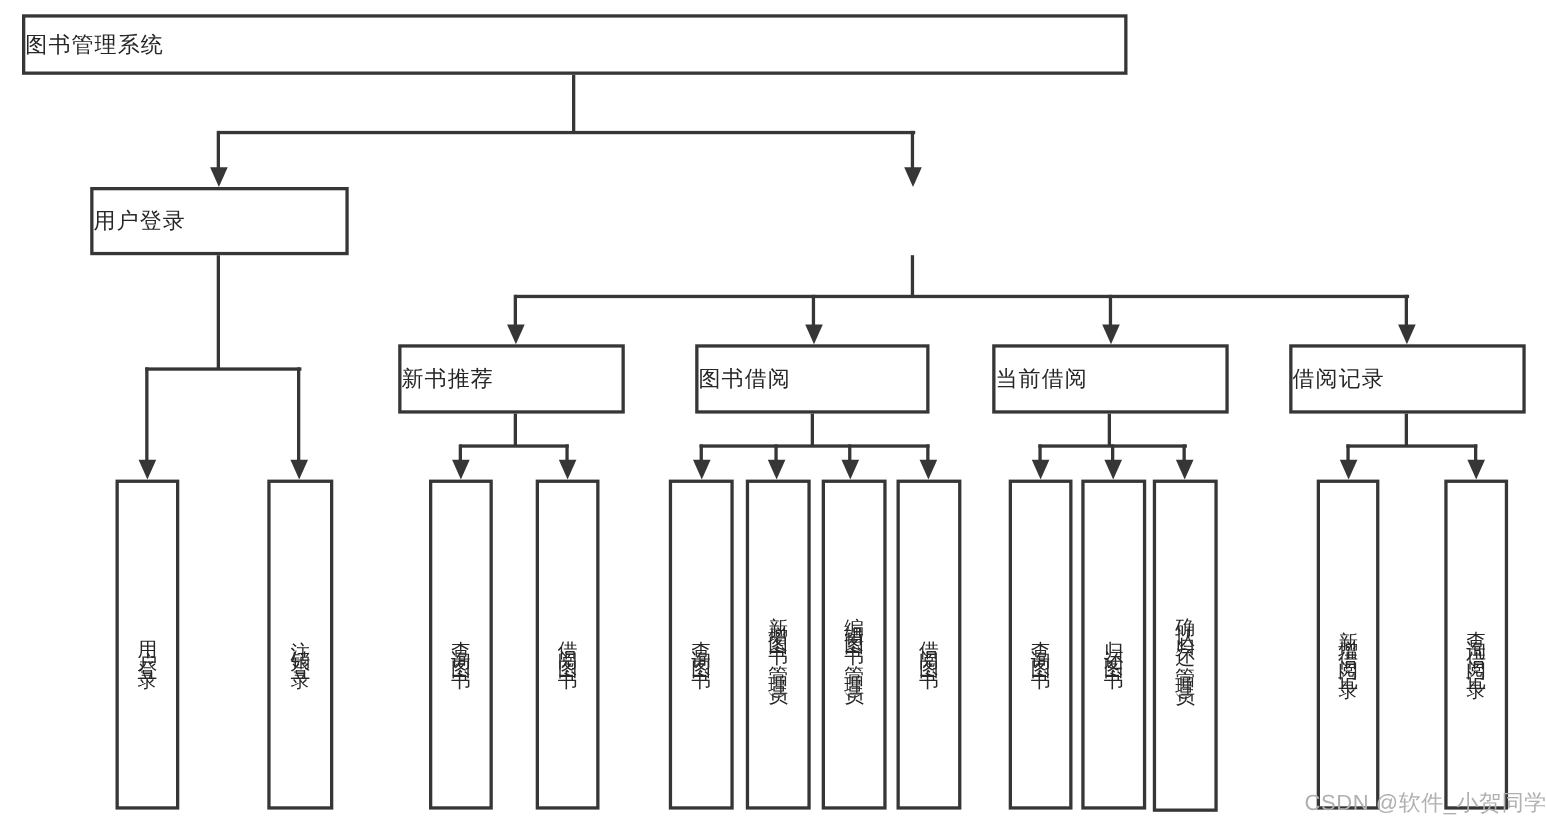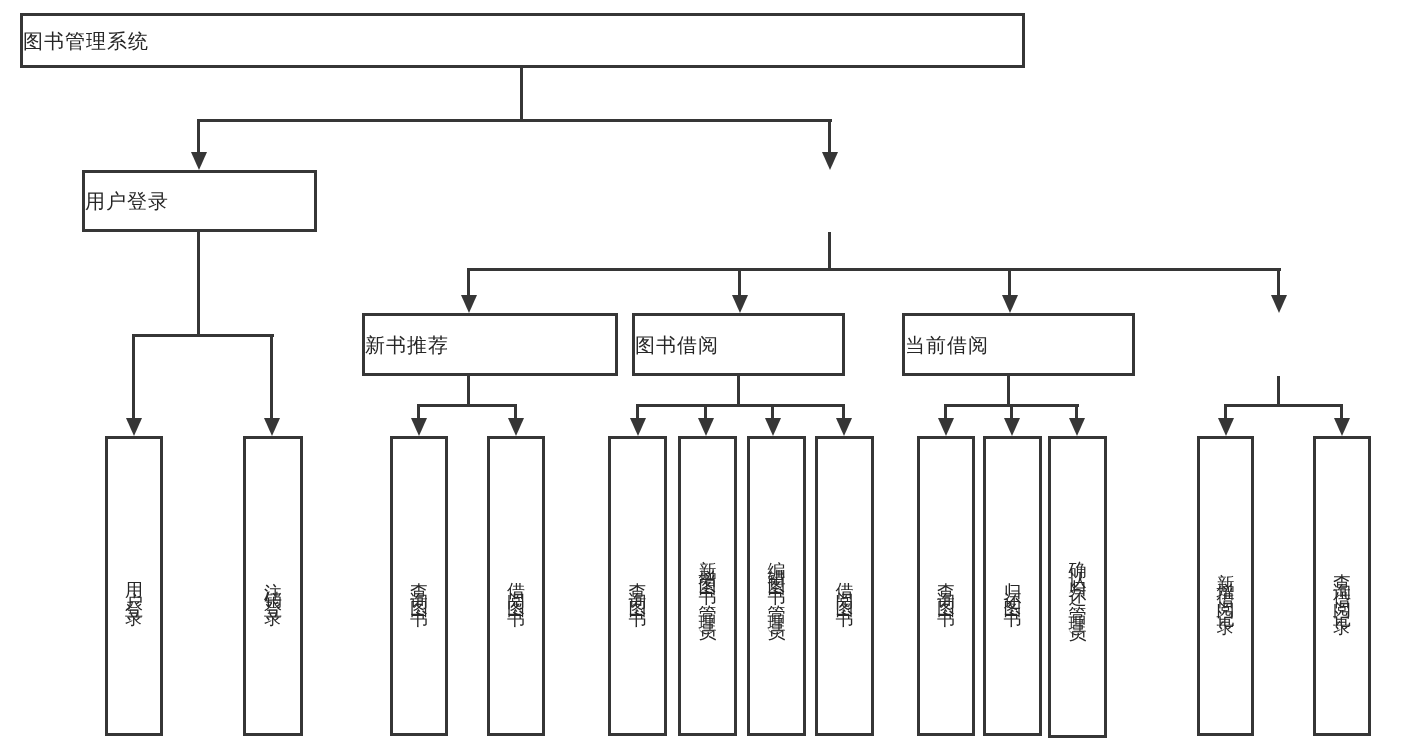--- a/index.html
+++ b/index.html
@@ -109,28 +109,31 @@
   <div class="hl" style="left:468px; top:268px; width:813px;"></div>
   <div class="vl" style="left:467px;  top:268px; height:29px;"></div>
   <div class="ah" style="left:461px;  top:295px;"></div>
   <div class="vl" style="left:738px;  top:268px; height:29px;"></div>
   <div class="ah" style="left:732px;  top:295px;"></div>
   <div class="vl" style="left:1008px; top:268px; height:29px;"></div>
   <div class="ah" style="left:1002px; top:295px;"></div>
   <div class="vl" style="left:1277px; top:268px; height:29px;"></div>
   <div class="ah" style="left:1271px; top:295px;"></div>
 
-  <div class="node" style="left:362px; top:313px; width:256px; height:63px;">
+  <div class="node" style="left:362px; top:313px; width:206px; height:63px;">
     <span>新书推荐</span>
   </div>
   <div class="node" style="left:632px; top:313px; width:213px; height:63px;">
     <span>图书借阅</span>
   </div>
-  <div class="node" style="left:902px; top:313px; width:233px; height:63px;">
+  <div class="node" style="left:902px; top:313px; width:215px; height:63px;">
     <span>当前借阅</span>
+  </div>
+  <div class="node" style="left:1172px; top:313px; width:215px; height:63px;">
+    <span>借阅记录</span>
   </div>
 
   <div class="vl" style="left:467px; top:376px; height:30px;"></div>
   <div class="hl" style="left:418px; top:404px; width:99px;"></div>
   <div class="vl" style="left:417px; top:404px; height:16px;"></div>
   <div class="ah" style="left:411px; top:418px;"></div>
   <div class="vl" style="left:514px; top:404px; height:16px;"></div>
   <div class="ah" style="left:508px; top:418px;"></div>
 
   <div class="vl" style="left:737px; top:376px; height:30px;"></div>
@@ -197,14 +200,15 @@
     <span>确认归还（管理员）</span>
   </div>
 
   <div class="leaf" style="left:1197px; top:436px; width:57px; height:300px;">
     <span>新增借阅记录</span>
   </div>
   <div class="leaf" style="left:1313px; top:436px; width:58px; height:300px;">
     <span>查询借阅记录</span>
   </div>
 
+  <div class="watermark">CSDN @软件_小贺同学</div>
 
 </div>
 
 </body></html>

